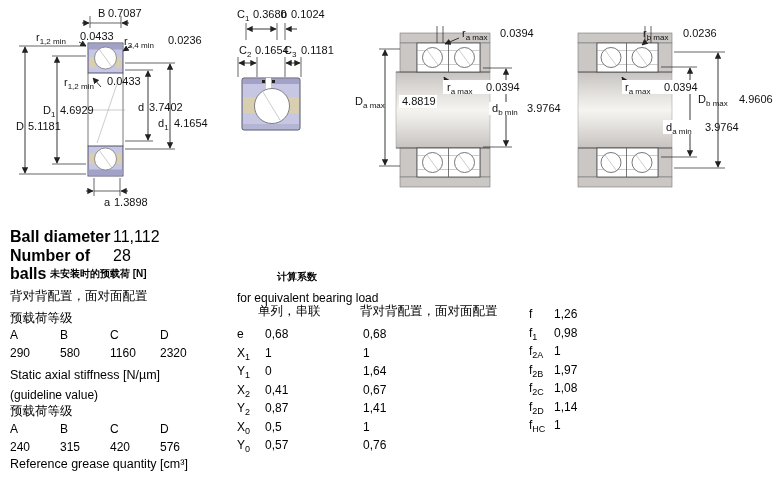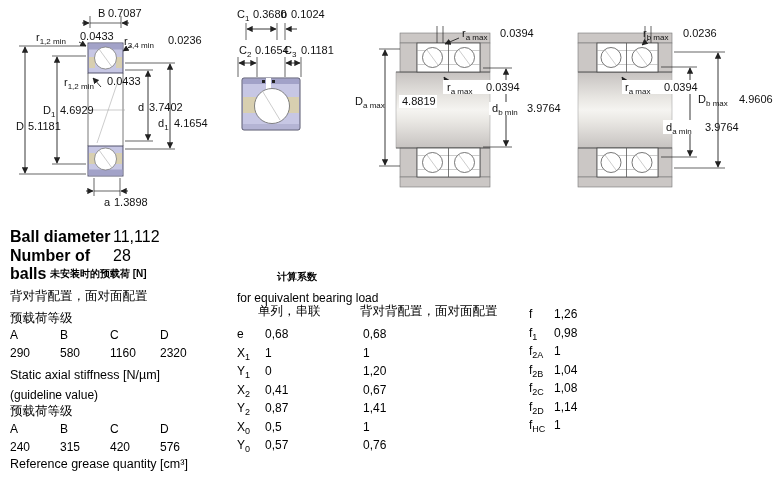--- a/index.html
+++ b/index.html
@@ -332,21 +332,21 @@
       <span>0,68</span>
   </div>
   <div class="abs crow" style="left:237px;top:346px">
     <span class="rl"><span>X</span><sub>1</sub></span>
     <span class="v1">1</span>
       <span>1</span>
   </div>
   <div class="abs crow" style="left:237px;top:364px">
     <span class="rl"><span>Y</span><sub>1</sub></span>
     <span class="v1">0</span>
-      <span>1,20</span>
+      <span>1,64</span>
   </div>
   <div class="abs crow" style="left:237px;top:383px">
     <span class="rl"><span>X</span><sub>2</sub></span>
     <span class="v1">0,41</span>
       <span>0,67</span>
   </div>
   <div class="abs crow" style="left:237px;top:401px">
     <span class="rl"><span>Y</span><sub>2</sub></span>
     <span class="v1">0,87</span>
       <span>1,41</span>
@@ -369,21 +369,21 @@
   <div class="abs frow" style="left:529px;top:326px">
     <span class="rl"><span>f</span><sub>1</sub></span>
     <span>0,98</span>
   </div>
   <div class="abs frow" style="left:529px;top:344px">
     <span class="rl"><span>f</span><sub>2A</sub></span>
     <span>1</span>
   </div>
   <div class="abs frow" style="left:529px;top:363px">
     <span class="rl"><span>f</span><sub>2B</sub></span>
-    <span>1,04</span>
+    <span>1,97</span>
   </div>
   <div class="abs frow" style="left:529px;top:381px">
     <span class="rl"><span>f</span><sub>2C</sub></span>
     <span>1,08</span>
   </div>
   <div class="abs frow" style="left:529px;top:400px">
     <span class="rl"><span>f</span><sub>2D</sub></span>
     <span>1,14</span>
   </div>
   <div class="abs frow" style="left:529px;top:418px">

